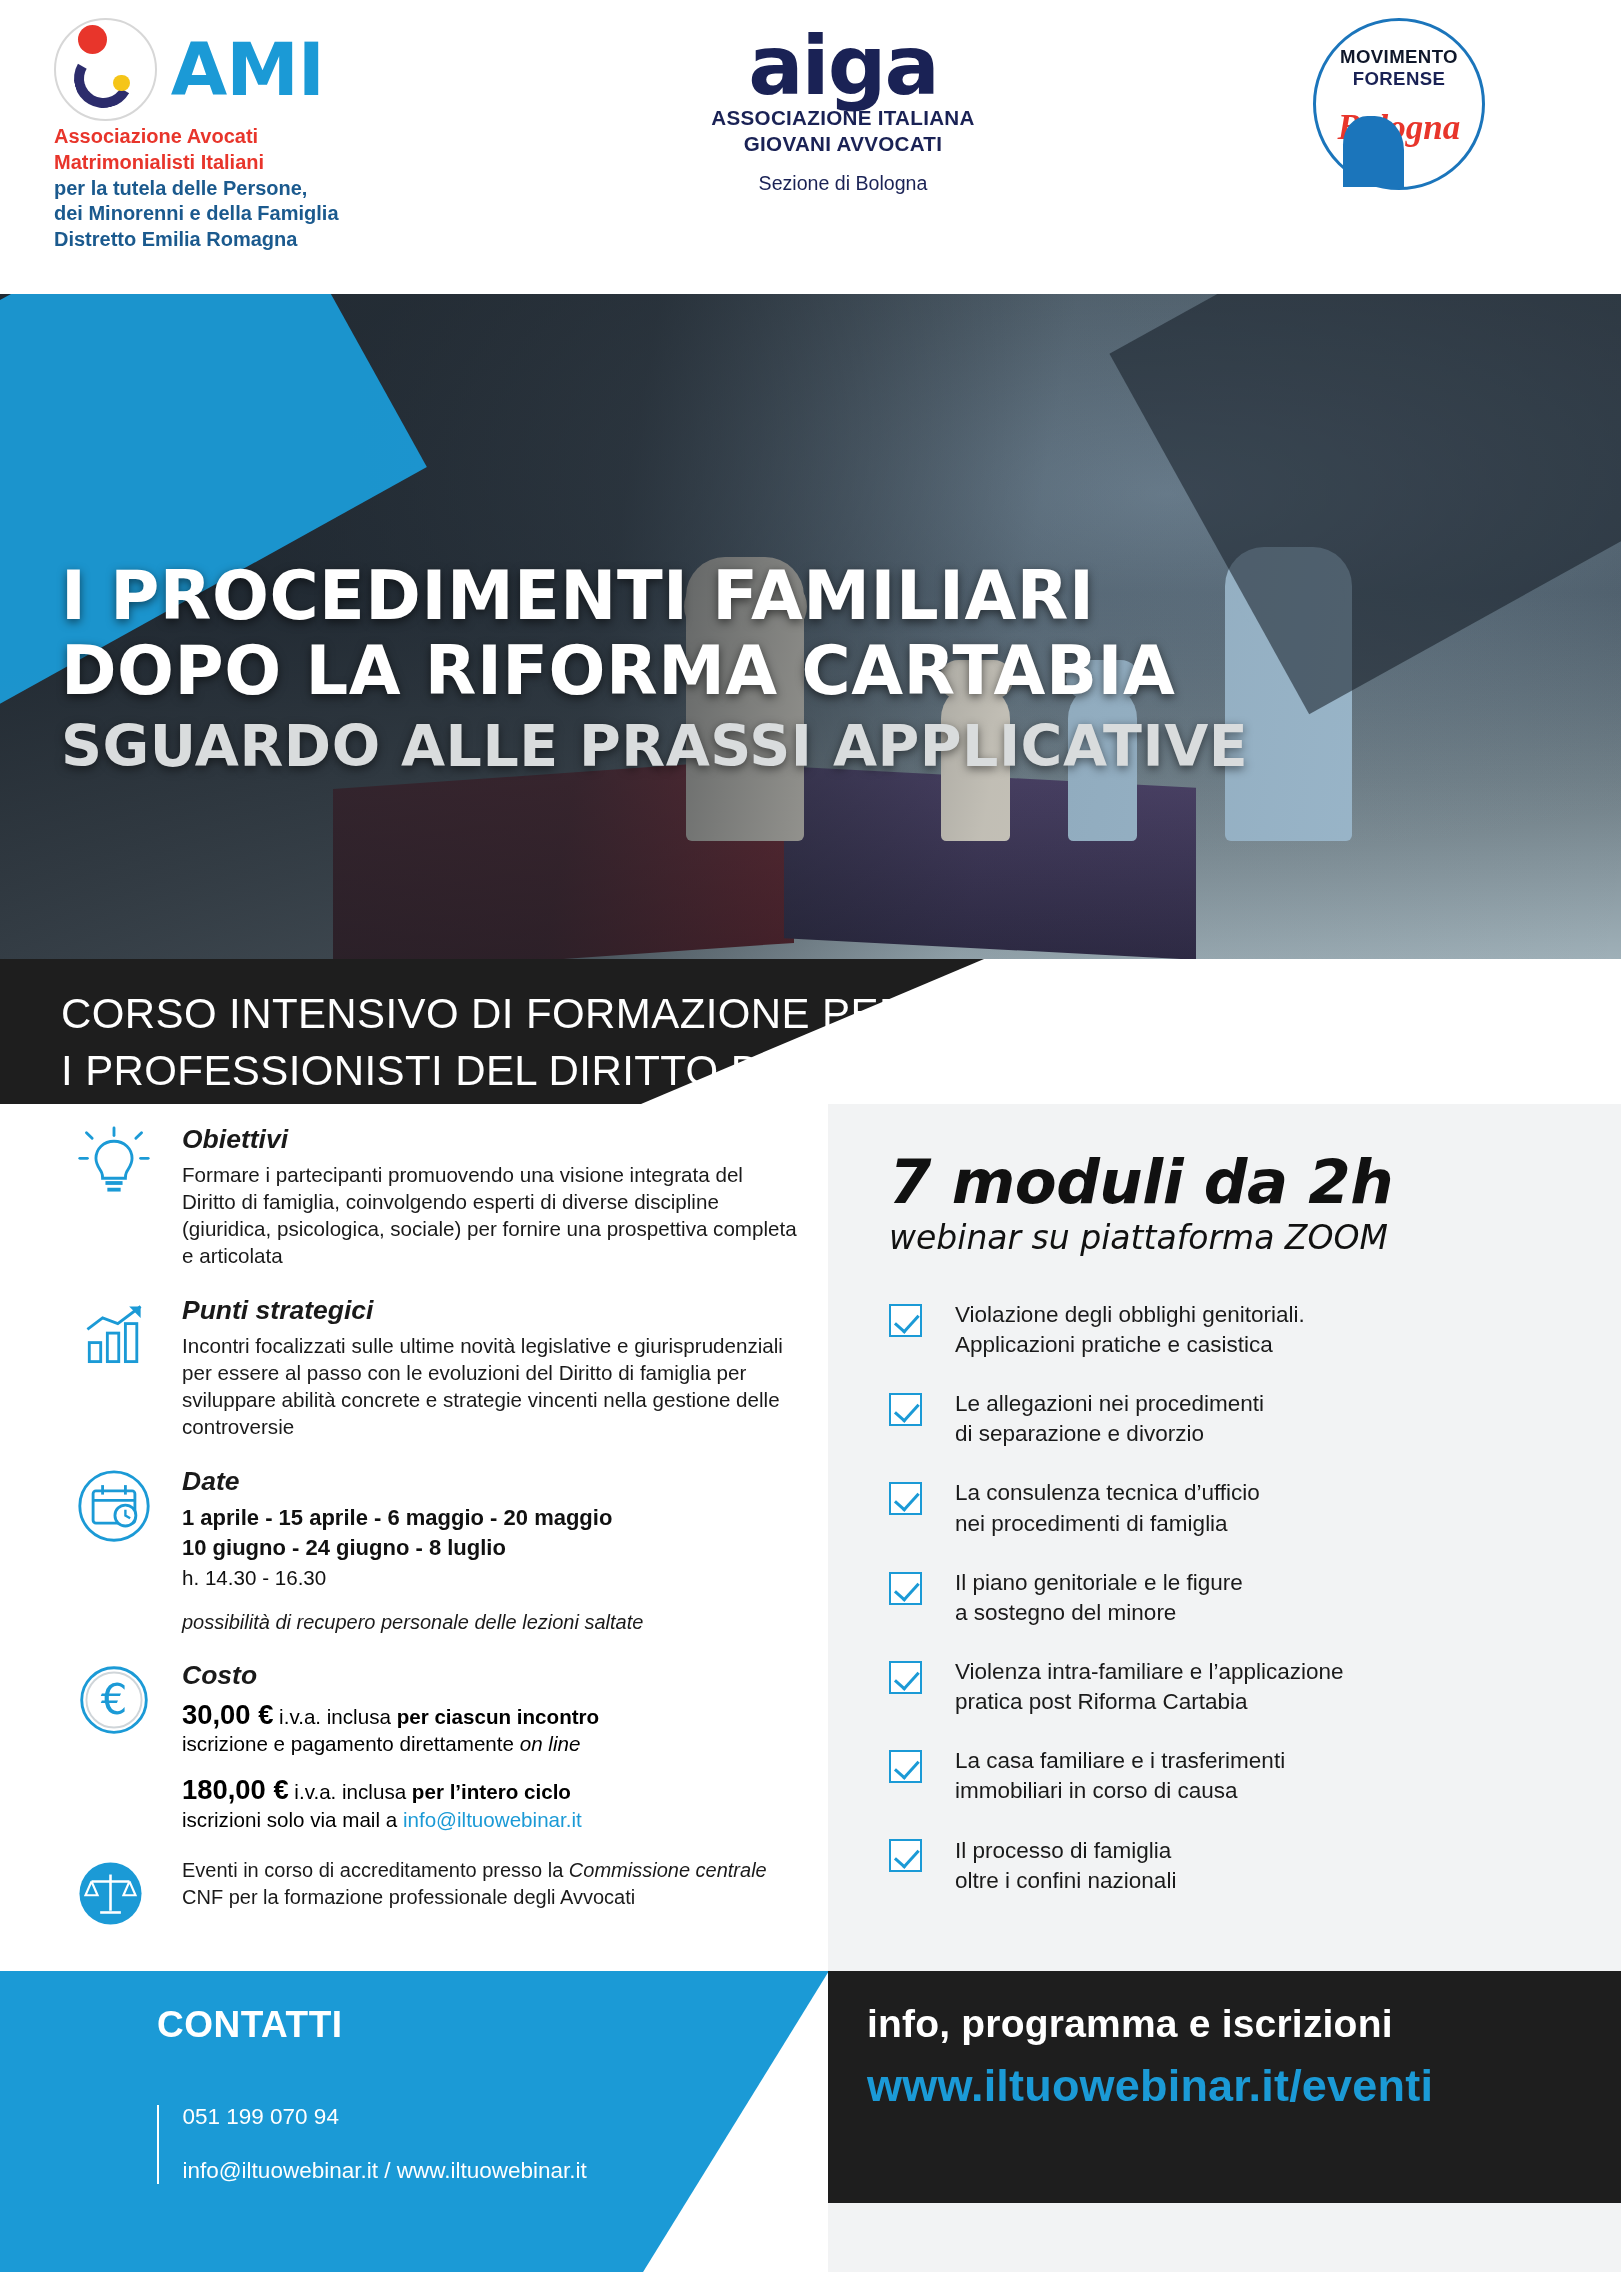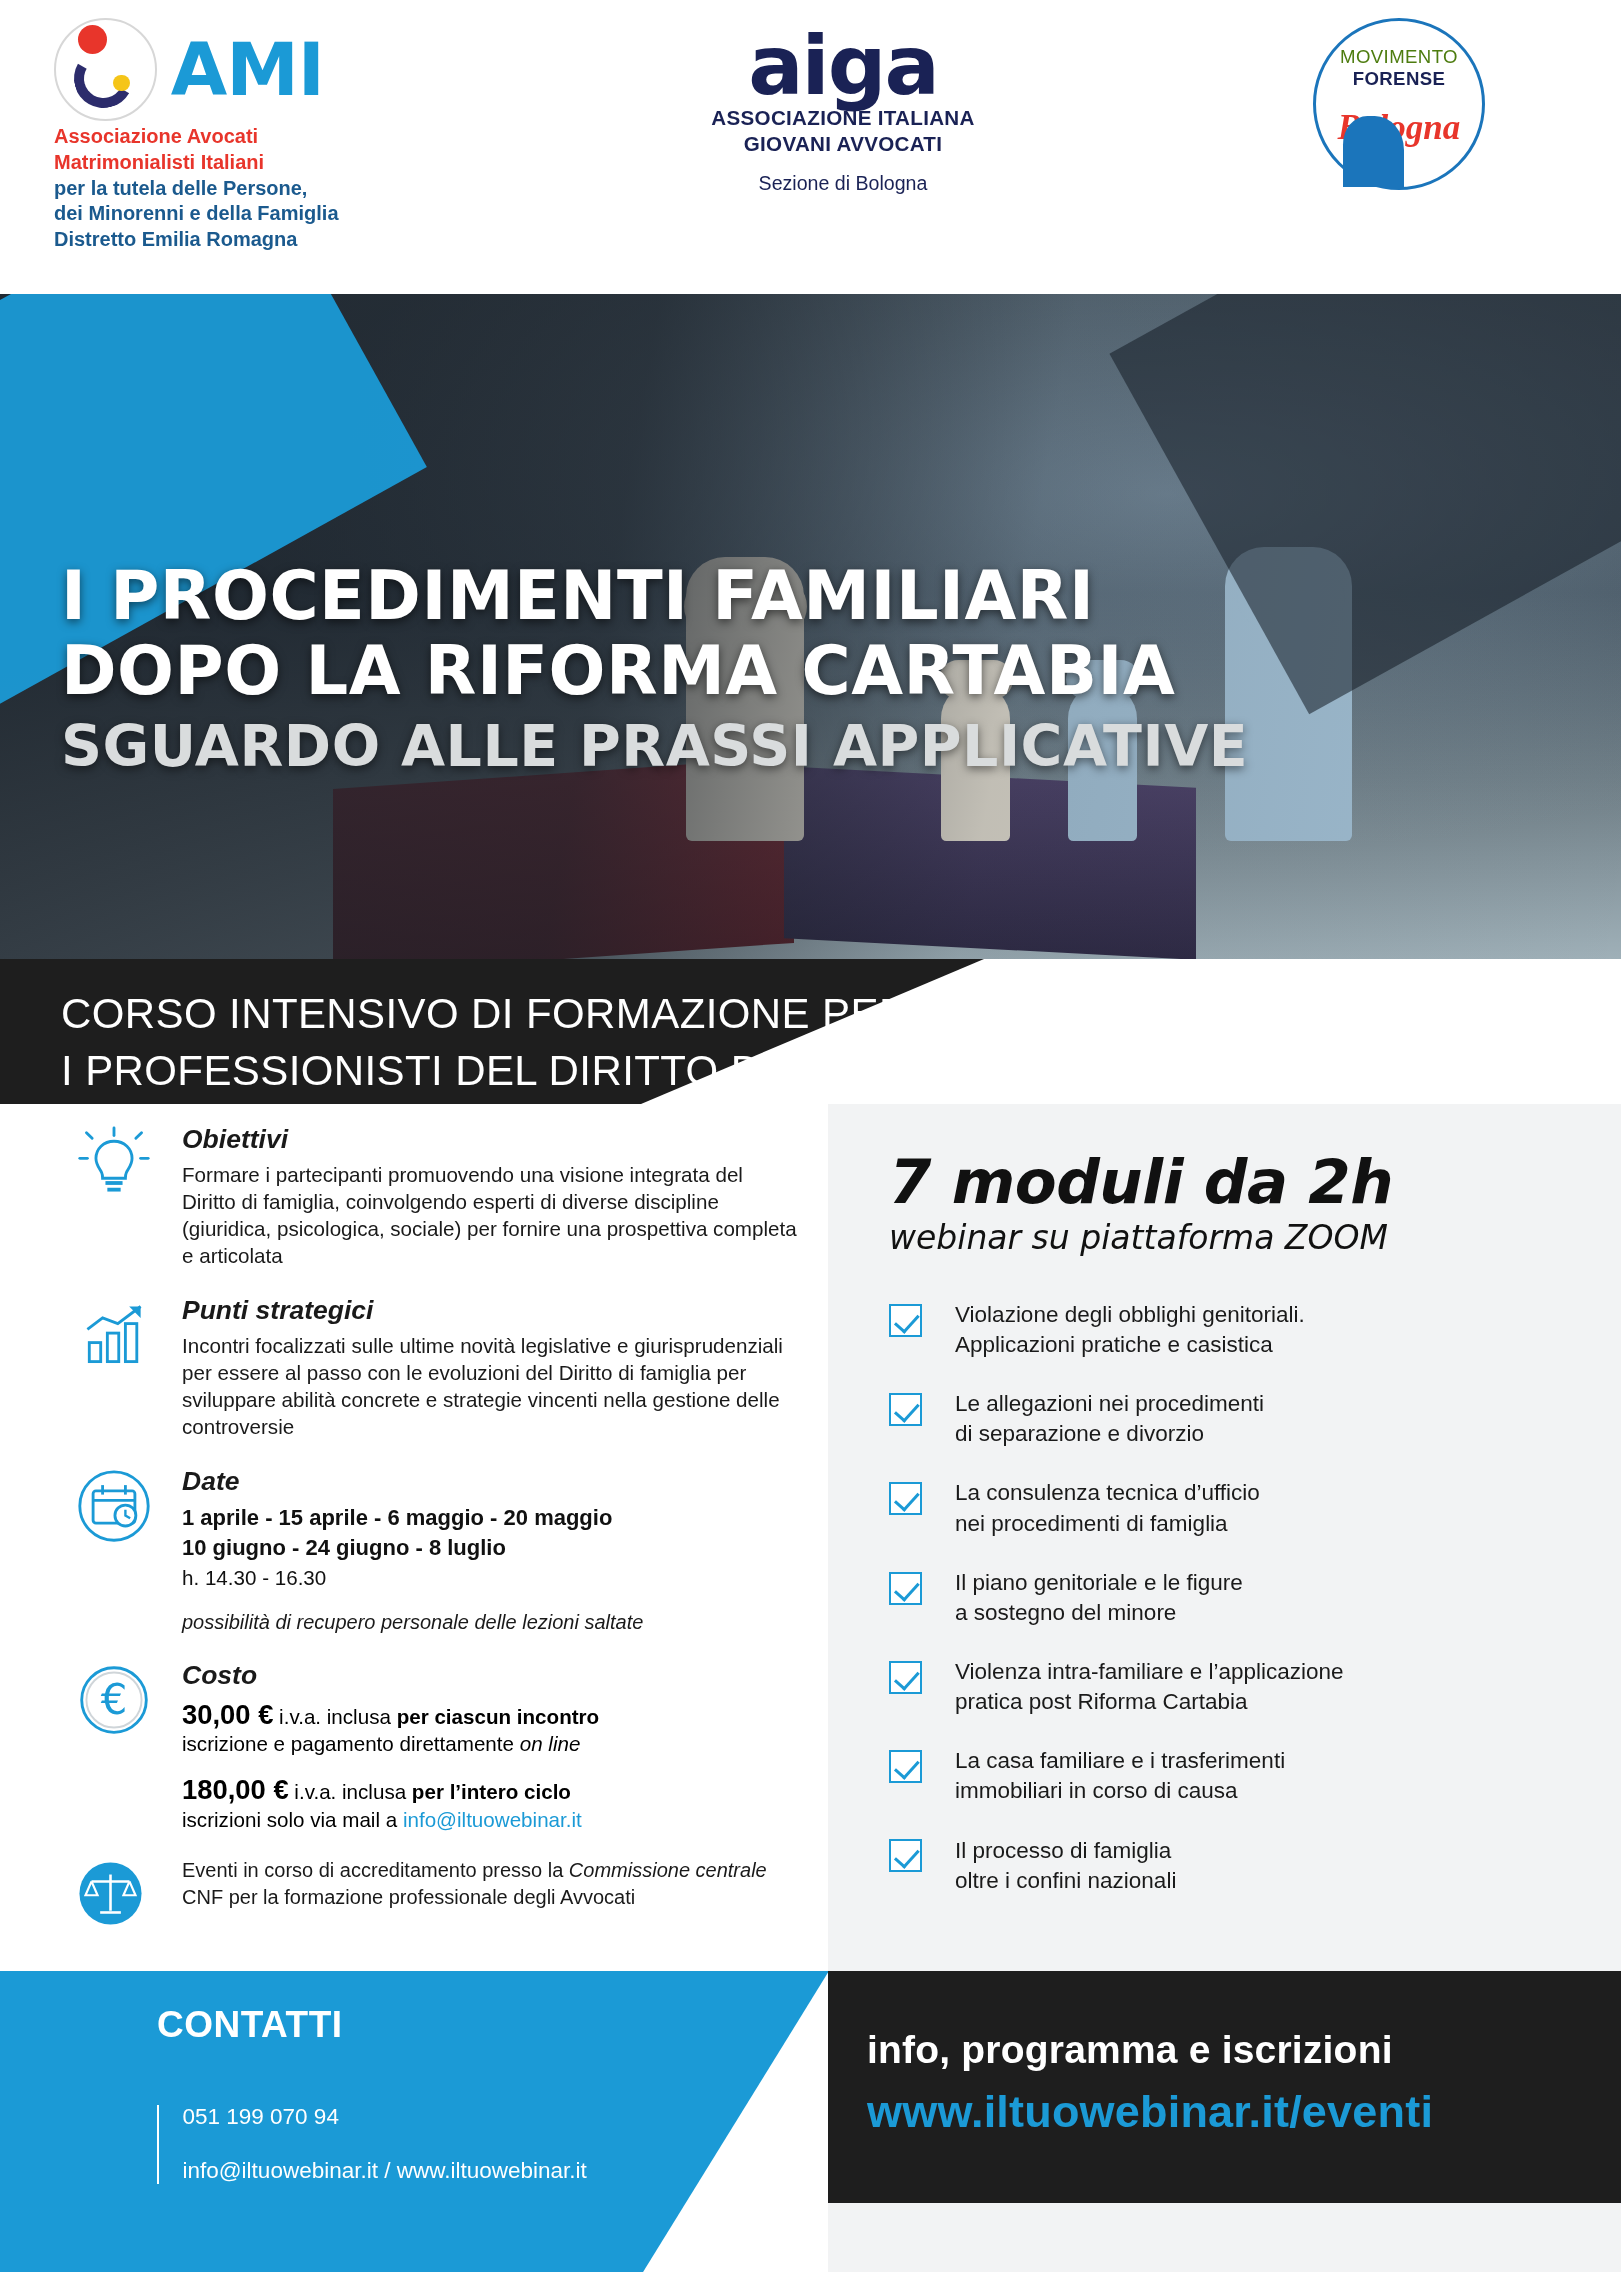--- a/index.html
+++ b/index.html
@@ -68,21 +68,21 @@
 
   .logo-mf { position: absolute; left: 1313px; top: 17.6px; }
   .mf-circle {
     width: 172px; height: 172px; border-radius: 50%;
     border: 3.9px solid #1b75bb;
     background: #fff;
     position: relative;
     display: flex; flex-direction: column; align-items: center;
     padding-top: 25.5px;
   }
-  .mf-t1 { font-size: 18.6px; font-weight: normal; color: #4d7c0f; letter-spacing: 0.4px;}
+  .mf-t1 { font-size: 18.6px; font-weight: bold; color: #0f172a; letter-spacing: 0.4px;}
   .mf-t2 { font-size: 18.6px; font-weight: bold; color: #1a2255; letter-spacing: 0.4px;}
   .mf-bologna {
     font-size: 35px; font-weight: bold; font-style: italic;
     color: #e8352b; margin-top: 17.6px;
     font-family: "Liberation Serif", serif;
   }
   .mf-shape {
     position: absolute; bottom: 0; left: 27.4px;
     width: 61px; height: 71px; background: #1b75bb;
     border-radius: 40% 48% 0 0;
@@ -248,21 +248,21 @@
   .contact-lines {
     position: absolute; left: 157px; top: 108px;
     border-left: 2.9px solid #ffffff; padding-left: 23.5px; margin-top: 26px;
   }
   .contact-lines div { font-size: 22.5px; color: #ffffff; line-height: 1.1; }
   .contact-gap { height: 29px; }
 
   .foot-right {
     flex: 1; background: #1e1e1e; position: relative;
   }
-  .foot-r-wrap { padding: 57px 0 0 39px; }
+  .foot-r-wrap { padding: 31px 0 0 39px; }
   .foot-r1 { font-size: 39px; font-weight: bold; color: #ffffff; letter-spacing: 0.2px;}
   .foot-r2 { font-size: 45px; font-weight: bold; color: #1b9ad6; margin-top: 13.7px; letter-spacing: 0.2px;}
   .foot-strip { position: absolute; left: 0; bottom: 0; width: 100%; height: 88px; background: #f2f3f4; }
 </style>
 </head>
 <body>
 
 <div class="logo-bar">
 
   <div class="logo-ami">

